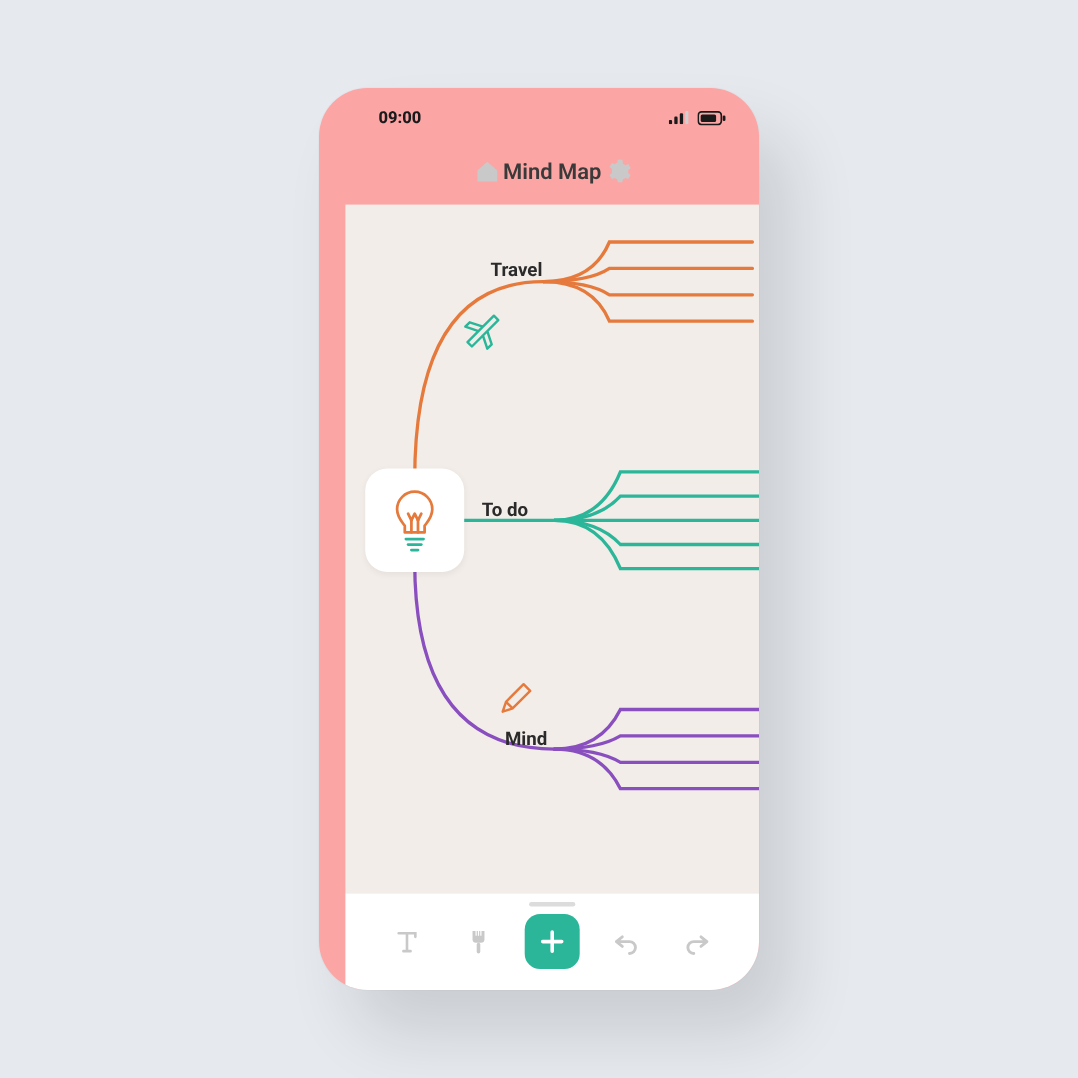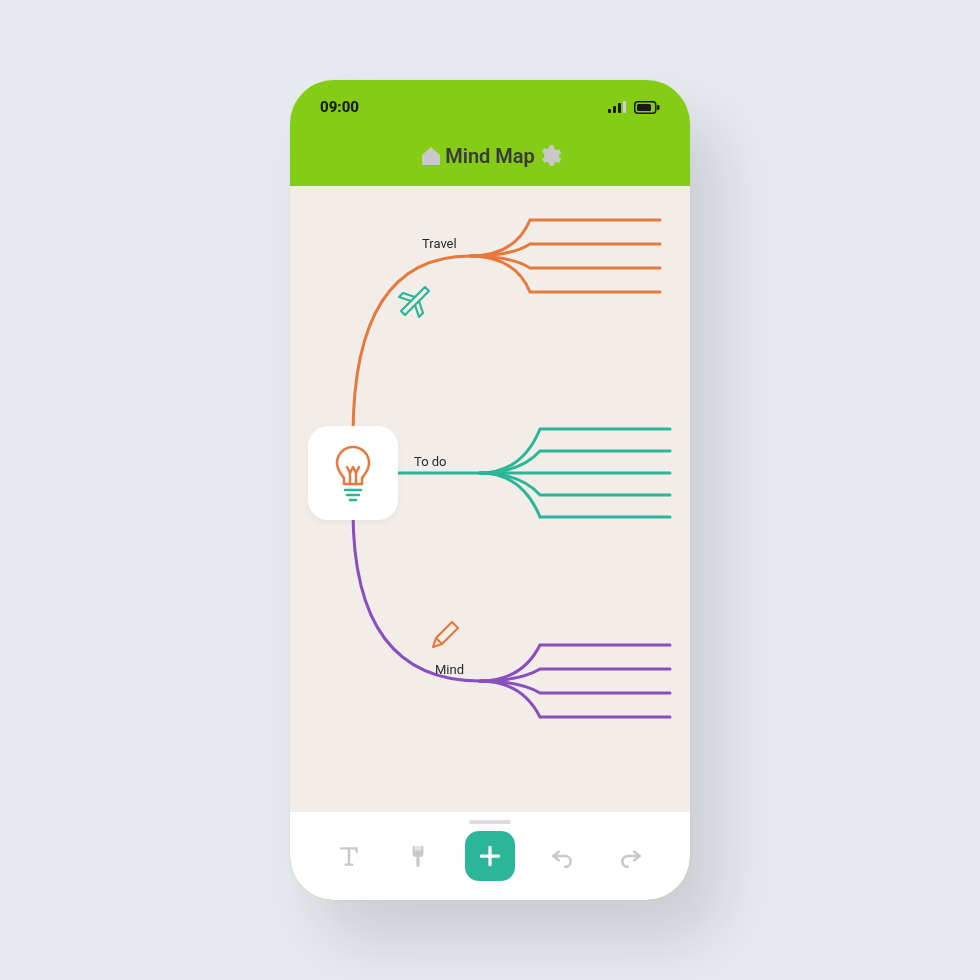--- a/index.html
+++ b/index.html
@@ -8,27 +8,28 @@
     height: 980px;
     background: #e6eaef;
     display: flex;
     align-items: center;
     justify-content: center;
     font-family: -apple-system, BlinkMacSystemFont, "Segoe UI", Roboto, sans-serif;
   }
   .phone {
     width: 400px;
     height: 820px;
-    background: #84cc16;
+    background: #fca5a5;
     border-radius: 44px;
     box-shadow: 30px 40px 60px rgba(0,0,0,0.12), 0 0 0 1px rgba(0,0,0,0.02);
     overflow: hidden;
     display: flex;
     flex-direction: column;
     position: relative;
+    padding-left: 24px;
   }
   .status-bar {
     height: 46px;
     display: flex;
     align-items: center;
     justify-content: space-between;
     padding: 8px 30px 0;
     font-weight: 800;
     font-size: 15px;
     color: #1a1a1a;
@@ -69,22 +70,22 @@
     height: 94px;
     background: #ffffff;
     border-radius: 20px;
     display: flex;
     align-items: center;
     justify-content: center;
     box-shadow: 0 2px 6px rgba(0,0,0,0.05);
   }
   .branch-label {
     position: absolute;
-    font-size: 13px;
-    font-weight: 400;
+    font-size: 17px;
+    font-weight: 700;
     color: #2a2a2a;
     text-align: right;
   }
   .branch-icon {
     position: absolute;
   }
   .bottom-bar {
     height: 88px;
     background: #ffffff;
     display: flex;

